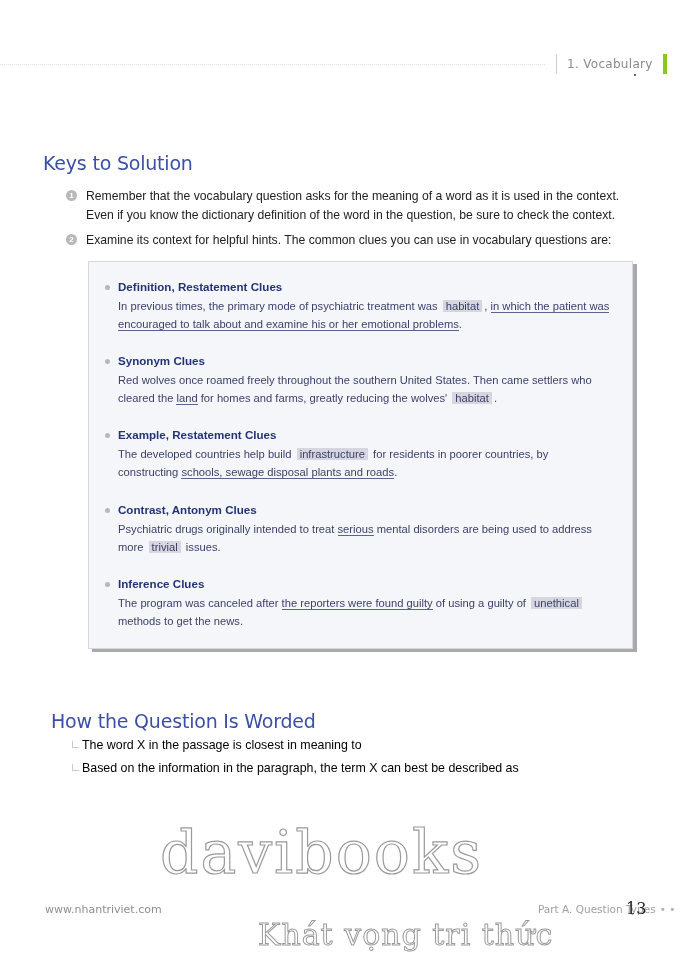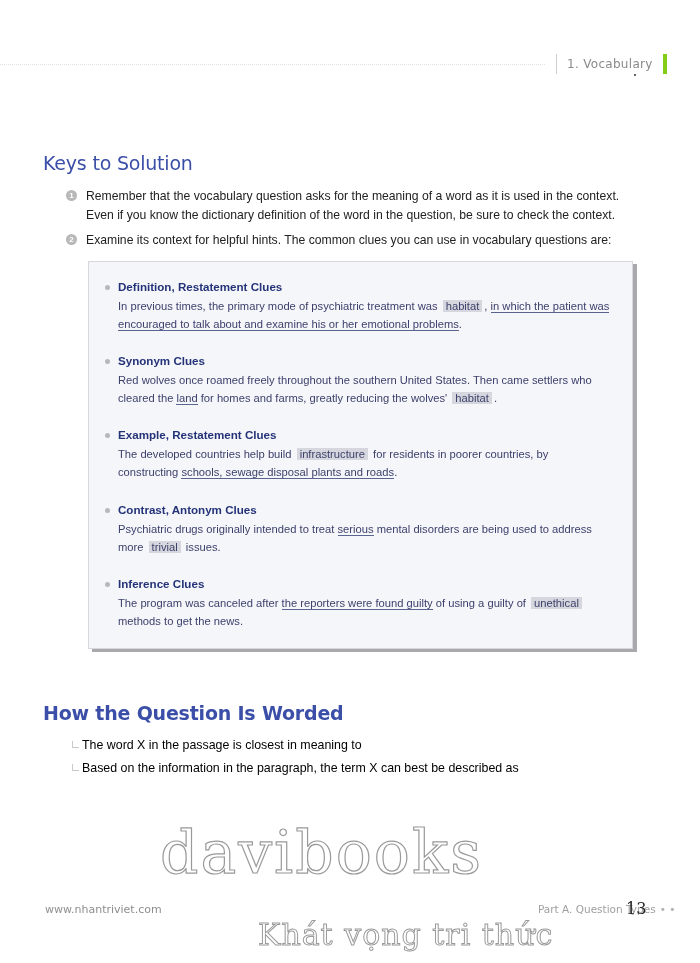--- a/index.html
+++ b/index.html
@@ -125,21 +125,21 @@
     <span class="cbody"><span>The developed countries help build</span> <span class="hl">infrastructure</span> <span>for residents in poorer countries, by constructing</span> <span class="ul">schools, sewage disposal plants and roads</span><span>.</span></span>
   </div>
 
   <div class="clue c5">
     <span class="bullet"></span>
     <span class="ctitle">Inference Clues</span>
     <span class="cbody"><span>The program was canceled after</span> <span class="ul">the reporters were found guilty</span> <span>of using a guilty of</span> <span class="hl">unethical</span> <span>methods to get the news.</span></span>
   </div>
 </div>
 
-<h2 class="section-title hqw-title" style="margin:0;font-weight:bold;">How the Question Is Worded</h2>
+<h2 class="section-title hqw-title" style="margin:8px;font-weight:normal;">How the Question Is Worded</h2>
 
 <div class="q-item q1">
   <span class="mark"></span><span>The word X in the passage is closest in meaning to</span>
 </div>
 <div class="q-item q2">
   <span class="mark"></span><span>Based on the information in the paragraph, the term X can best be described as</span>
 </div>
 
 <div class="watermark">davibooks</div>
 <div class="watermark-sub">Khát vọng tri thức</div>

